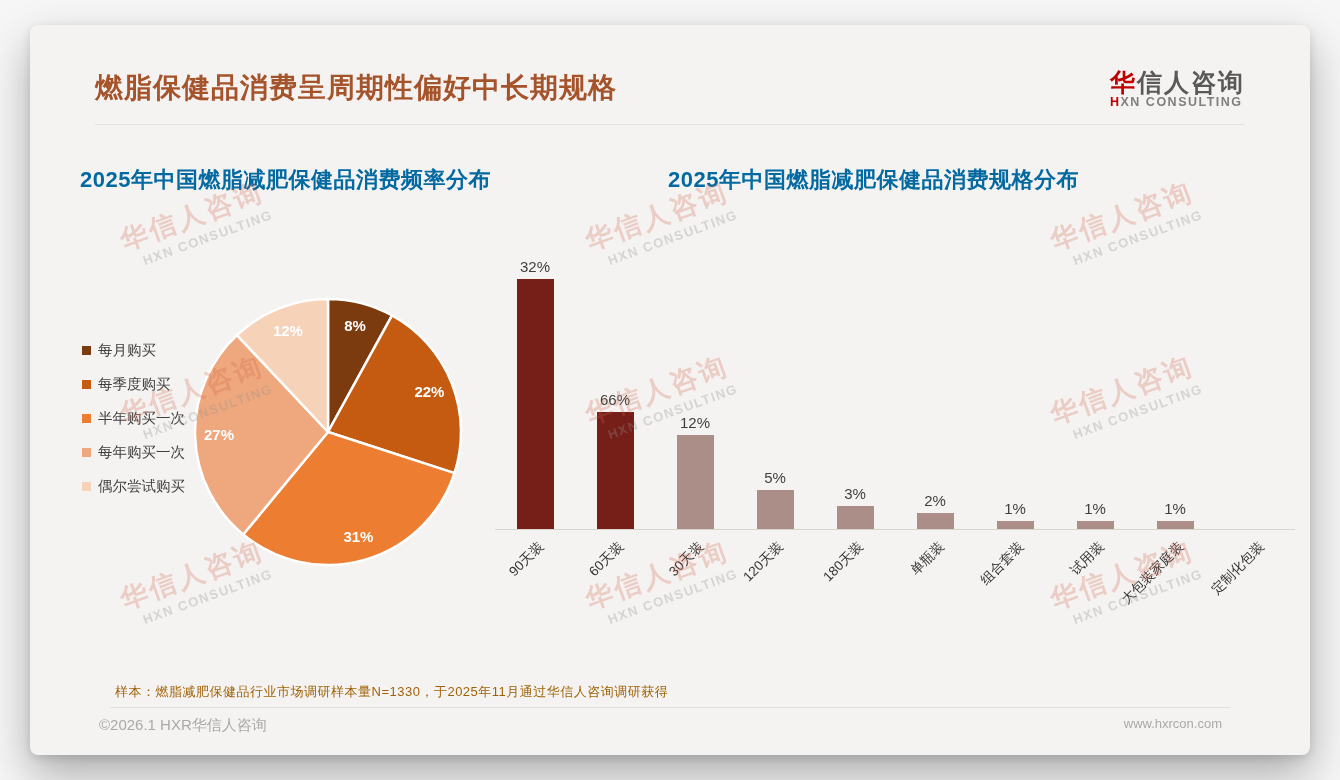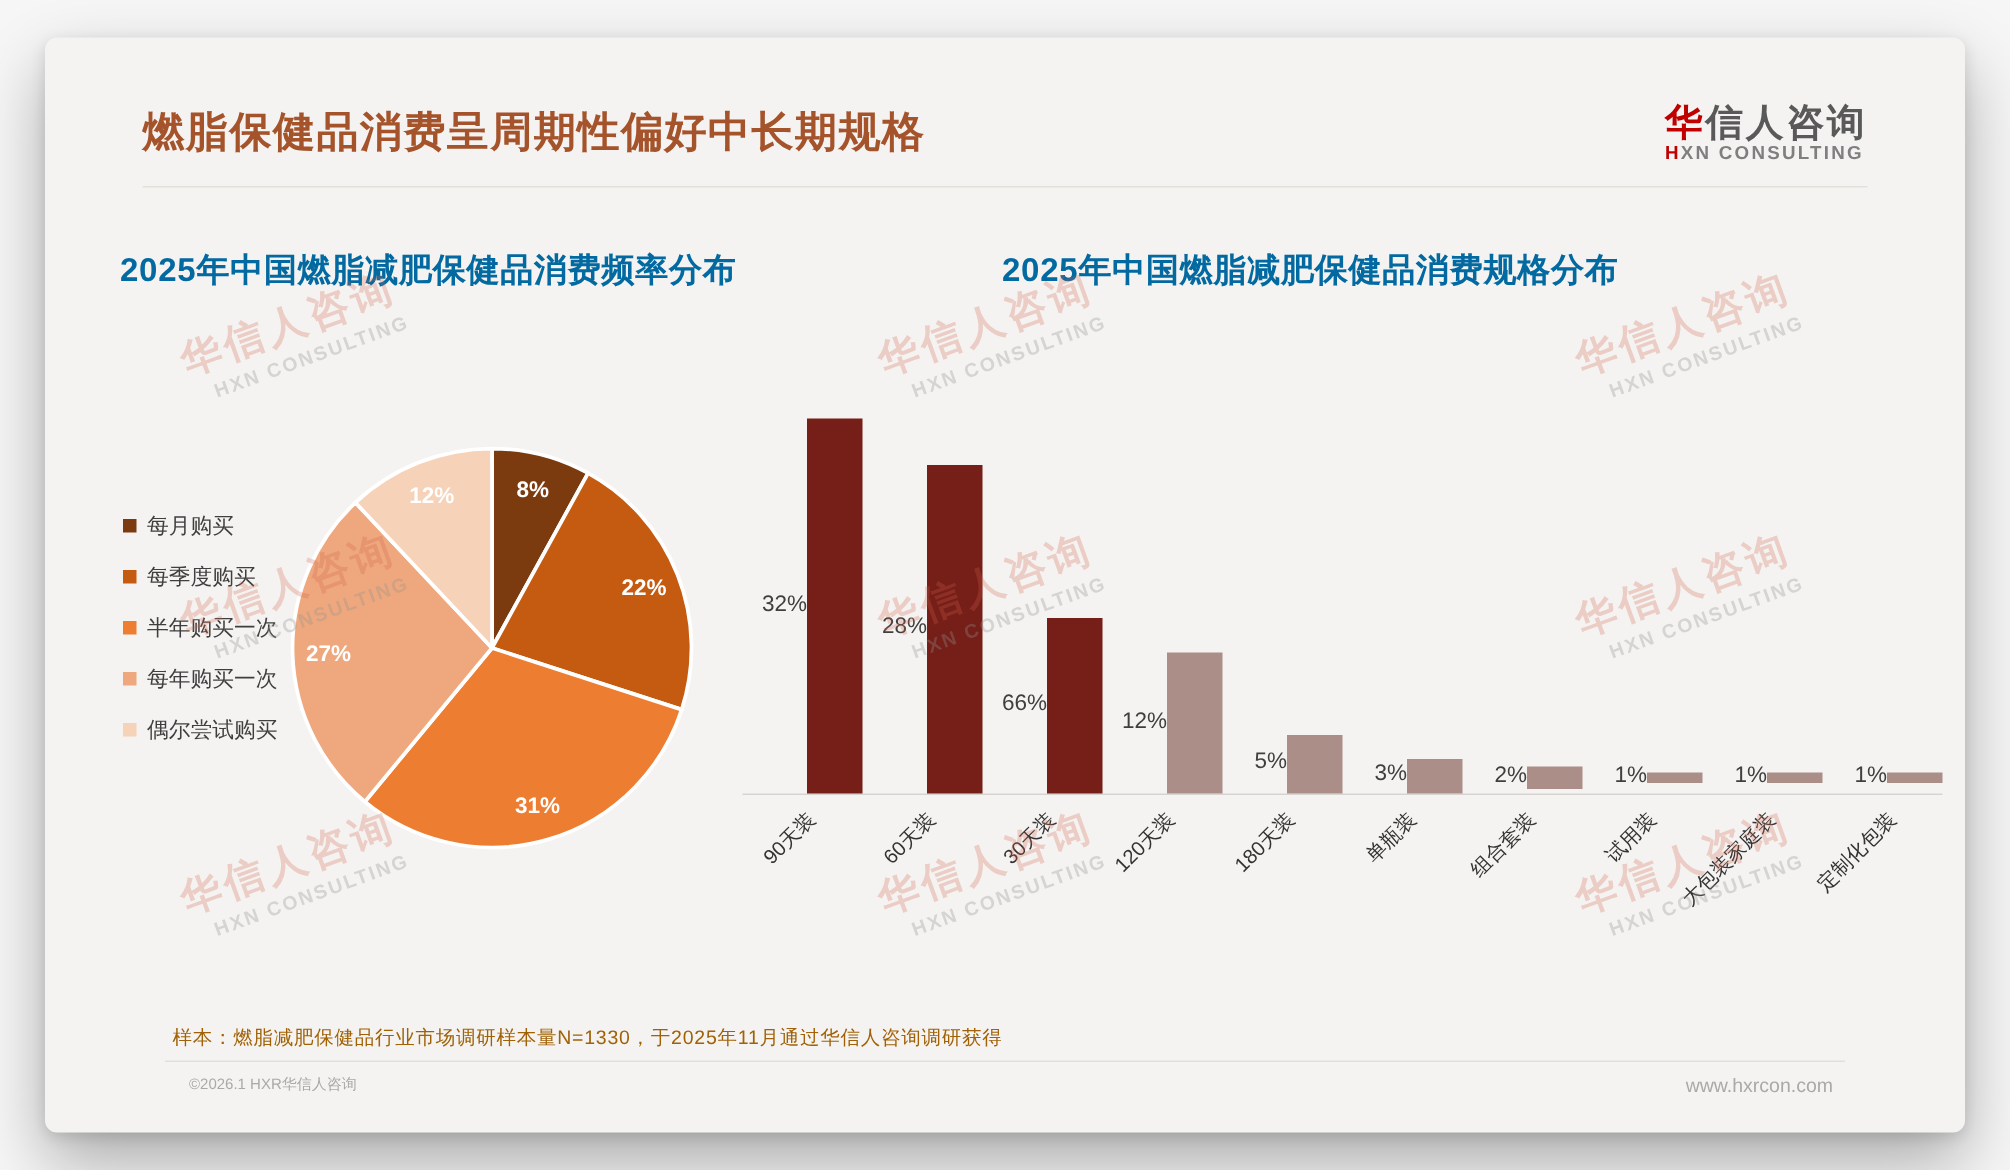--- a/index.html
+++ b/index.html
@@ -39,34 +39,34 @@
   
   .legend { position:absolute; left:2px; top:168px; list-style:none; }
   .legend li { display:flex; align-items:center; height:34px; font-size:14.5px; color:#3f3f3f; }
   .legend .swatch { width:9px; height:9px; margin-right:7px; flex:0 0 auto; }
   
   .pie-wrap { position:absolute; left:108px; top:127px; width:280px; height:280px; }
   .pie-wrap svg text { font-family:"Liberation Sans","DejaVu Sans",sans-serif; font-weight:bold; font-size:15px; }
   
   .bar-plot { position:absolute; left:25px; top:95px; width:800px; }
   .bars-row { display:flex; align-items:flex-end; height:270px; border-bottom:1px solid #d7d4cf; }
-  .bar-col { width:80px; display:flex; flex-direction:row; align-items:center; justify-content:flex-end; }
+  .bar-col { width:80px; display:flex; flex-direction:column; align-items:center; justify-content:flex-end; }
   .bar-value { font-size:15px; color:#3f3f3f; margin-bottom:4px; }
   .bar { width:37px; }
   .xlabels-row { display:flex; }
   .x-cell { width:80px; position:relative; height:80px; }
   .x-label {
     position:absolute; top:8px; right:50%;
     transform:rotate(-45deg); transform-origin:100% 0;
     white-space:nowrap; font-size:13.5px; color:#333;
   }
   
   .footnote { position:absolute; left:85px; top:658px; font-size:13px; color:#a16207; letter-spacing:0.5px; }
   .footer-sep { position:absolute; left:80px; right:80px; top:682px; border-top:1px solid #e2dfd9; }
-  .footer-left  { position:absolute; left:96px;  top:691px; font-size:10px; color:#a9a9a9; }
+  .footer-left  { position:absolute; left:69px;  top:691px; font-size:15px; color:#a9a9a9; }
   .footer-right { position:absolute; right:88px; top:691px; font-size:13px; color:#a9a9a9; }
   
   .watermark {
     position:absolute; pointer-events:none; z-index:40;
     transform:translate(-50%,-50%) rotate(-20deg);
     text-align:left; white-space:nowrap;
   }
   .watermark .wm-zh { font-size:27px; font-weight:bold; color:rgba(210,95,75,0.26); letter-spacing:3px; }
   .watermark .wm-en { font-size:13px; font-weight:bold; color:rgba(145,145,145,0.32); letter-spacing:1.5px; margin-left:14px; }
 </style>
@@ -123,24 +123,20 @@
 
   <div class="chart-right">
     <div class="section-title">2025年中国燃脂减肥保健品消费规格分布</div>
     <div class="bar-plot">
       <div class="bars-row">
           <div class="bar-col">
             <div class="bar-value">32%</div>
             <div class="bar" style="height: 250px; background: rgb(118, 30, 24);"></div>
           </div>
           <div class="bar-col">
-            <div class="bar-value">28%</div>
-            <div class="bar" style="height: 218.8px; background: rgb(118, 30, 24);"></div>
-          </div>
-          <div class="bar-col">
             <div class="bar-value">66%</div>
             <div class="bar" style="height: 117.2px; background: rgb(118, 30, 24);"></div>
           </div>
           <div class="bar-col">
             <div class="bar-value">12%</div>
             <div class="bar" style="height: 93.8px; background: rgb(171, 142, 135);"></div>
           </div>
           <div class="bar-col">
             <div class="bar-value">5%</div>
             <div class="bar" style="height: 39.1px; background: rgb(171, 142, 135);"></div>

